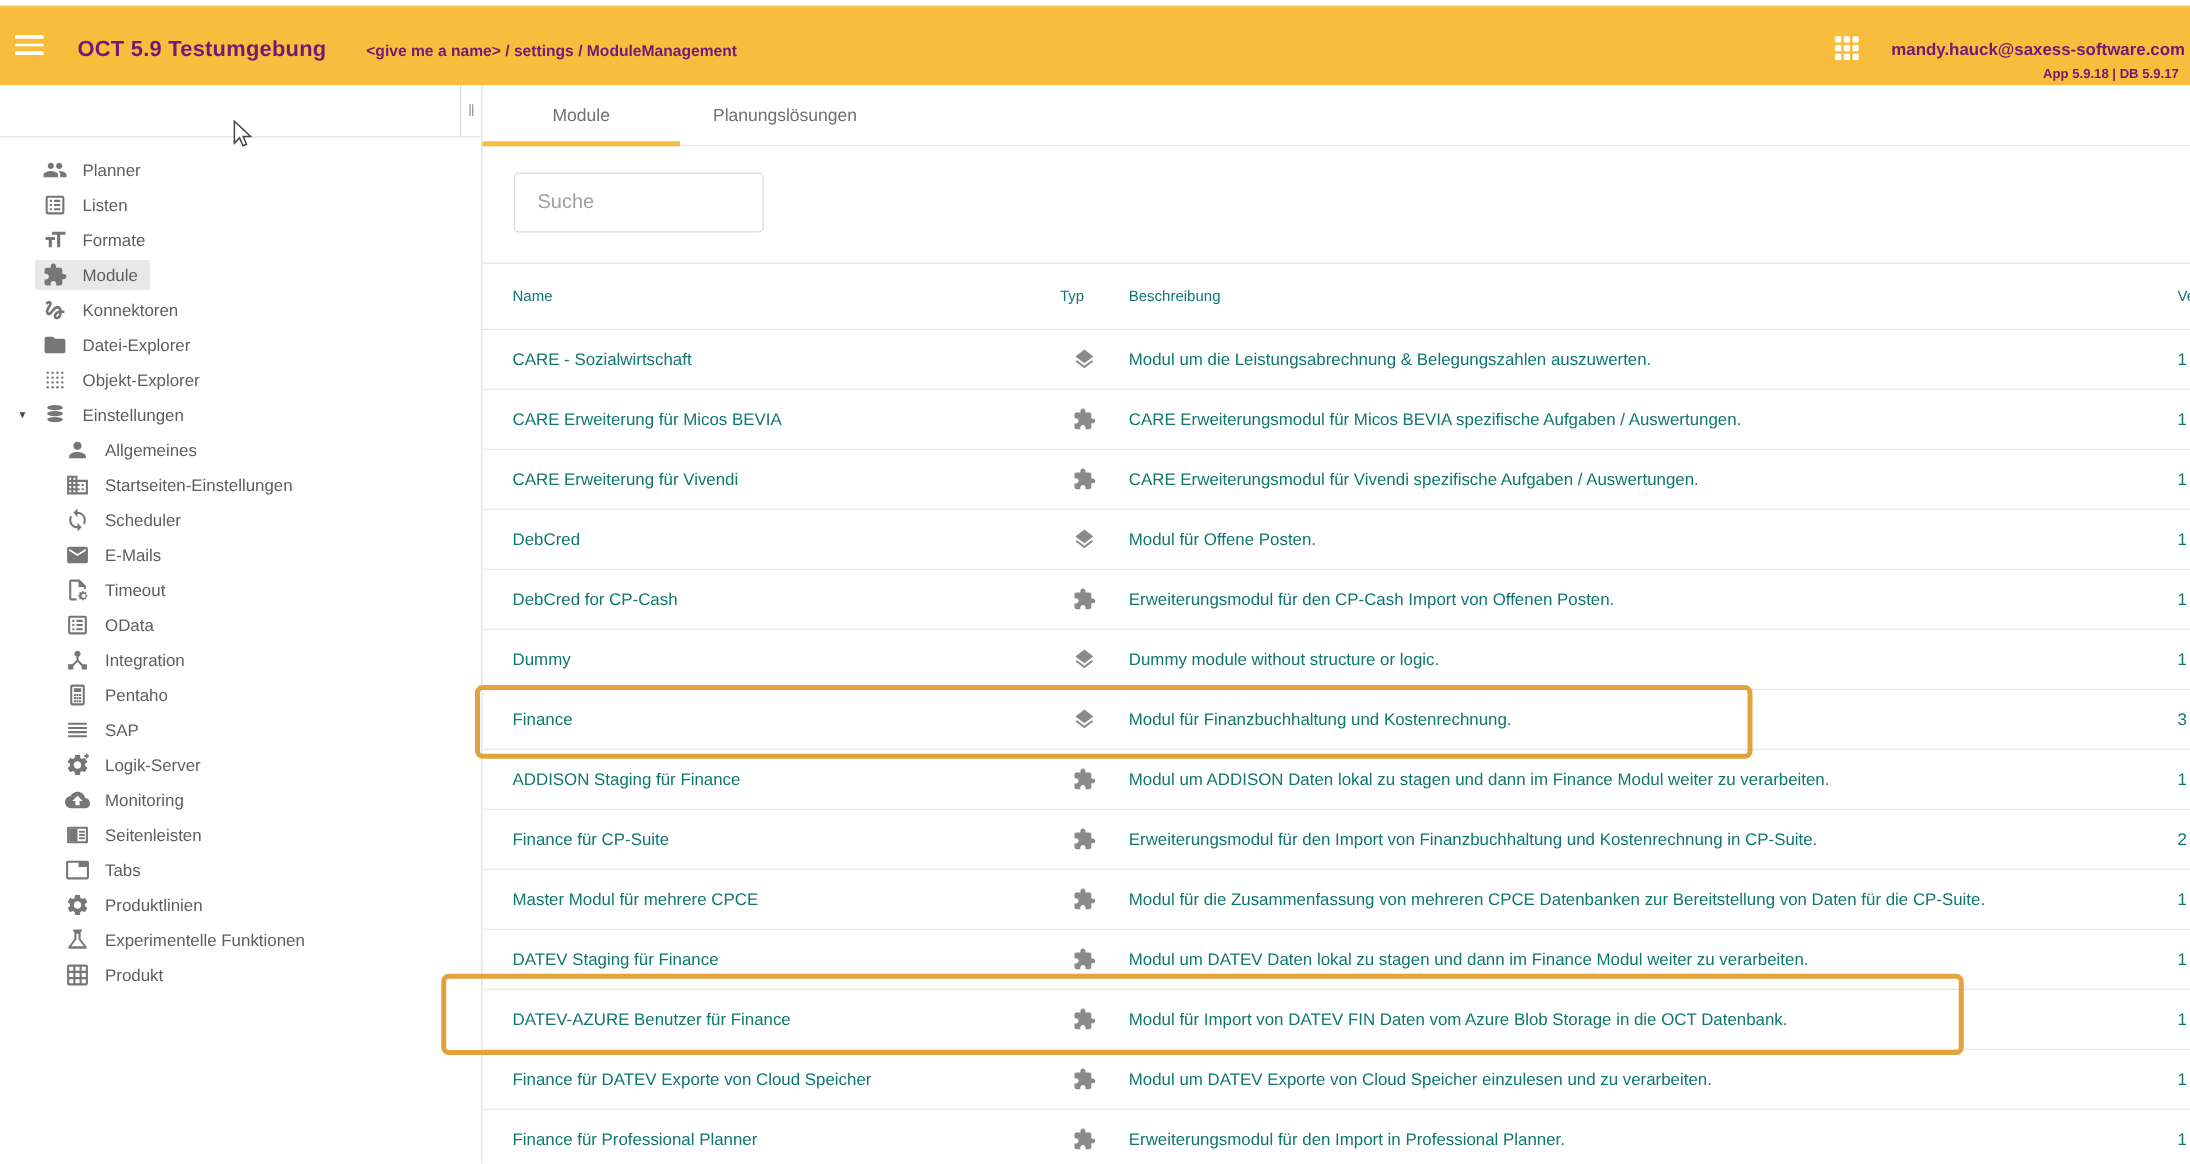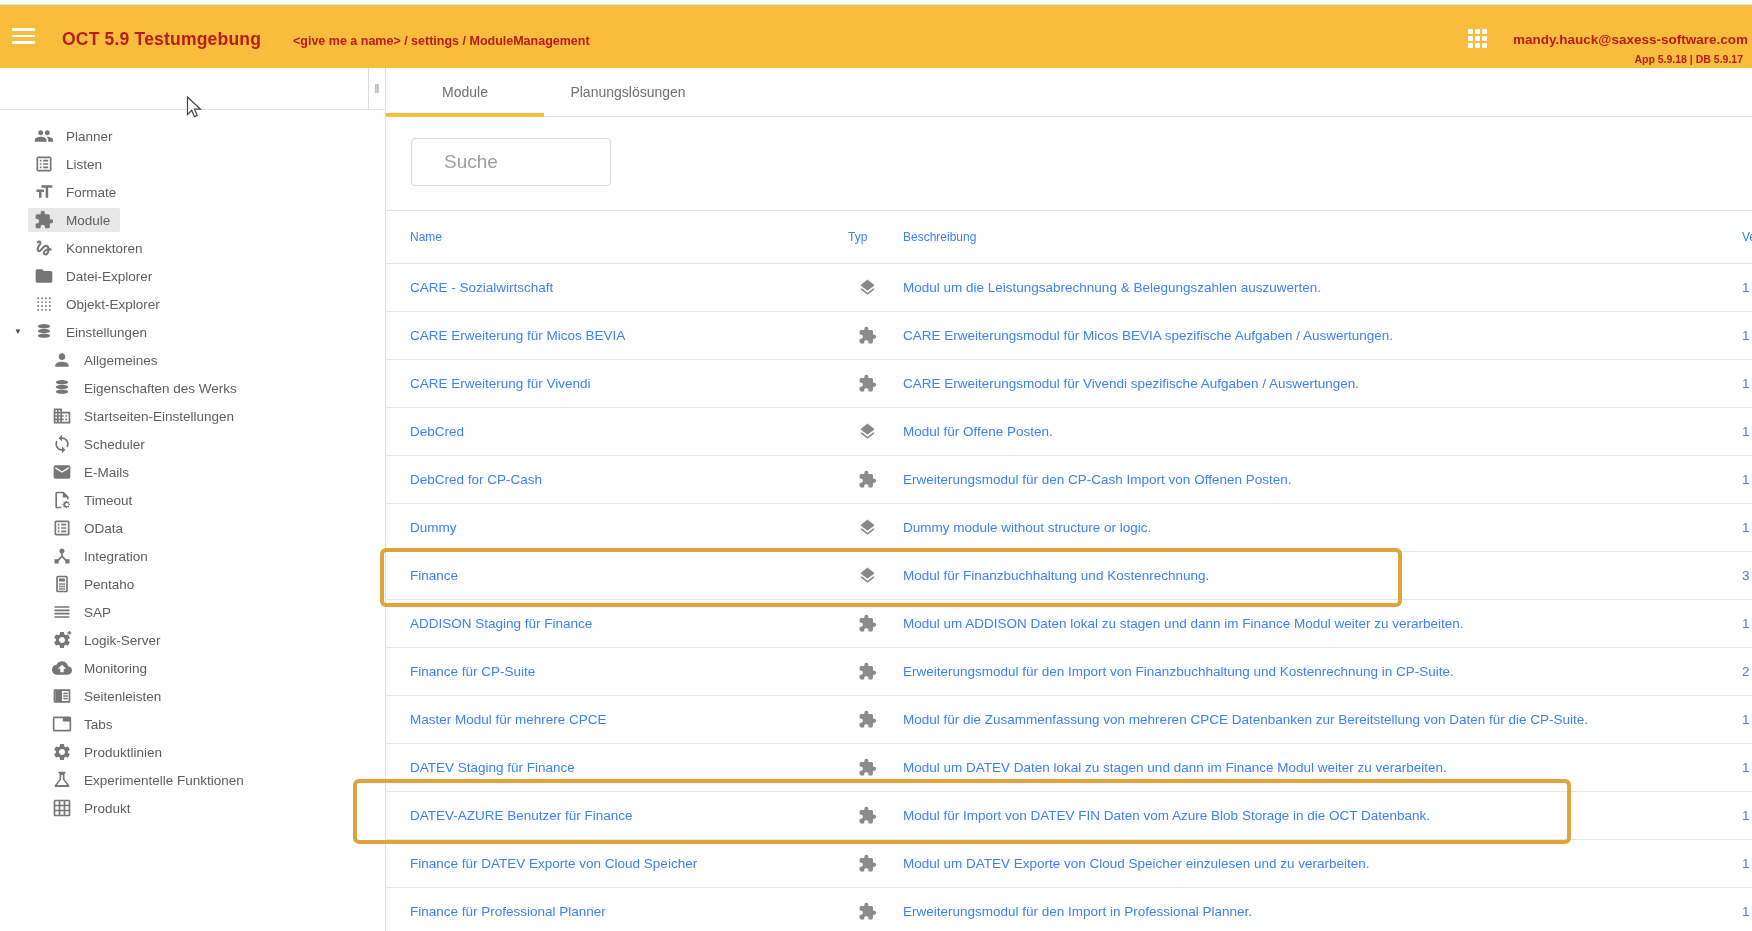--- a/index.html
+++ b/index.html
@@ -2,21 +2,21 @@
 <html style="--accent: #F9BD3D; --highlight: #E2A23C;"><head>
 <meta charset="utf-8">
 <style>
   * { margin:0; padding:0; box-sizing:content-box; }
   html,body { overflow:hidden; }
   body { font-family:"Liberation Sans", sans-serif; background:#fff; }
   .page { position:relative; width:1752px; height:931px; overflow:hidden; background:#fff; }
 
   
   .top-gap { height:4px; background:#fff; border-bottom:1px solid #e3e3e3; }
-  .appbar { position:relative; height:63px; background:var(--accent,#F9BD3D); color:#b91c1c; }
+  .appbar { position:relative; height:63px; background:var(--accent,#F9BD3D); color:#701a75; }
   .hamburger { position:absolute; left:12px; top:23px; width:23px; cursor:pointer; }
   .hamburger i { display:block; height:2.5px; background:#fff; margin-bottom:4px; border-radius:1px; }
   .app-title { position:absolute; left:62px; top:24px; font-size:17.5px; font-weight:bold; letter-spacing:.2px; white-space:nowrap; }
   .breadcrumb { position:absolute; left:293px; top:29px; font-size:12.5px; font-weight:bold; white-space:nowrap; }
   .apps-grid { position:absolute; left:1468px; top:24px; width:19px; height:19px; display:grid; grid-template-columns:repeat(3,1fr); gap:2.5px; cursor:pointer; }
   .apps-grid i { background:#fff; border-radius:1px; }
   .user-email { position:absolute; left:1513px; top:27px; font-size:13.5px; font-weight:bold; white-space:nowrap; cursor:pointer; }
   .version-info { position:absolute; right:9px; bottom:3px; font-size:10.5px; font-weight:bold;text-align:center; }
 
   
@@ -39,25 +39,25 @@
 
   
   .tabs { height:48px; border-bottom:1px solid #e4e4e4; display:flex; }
   .tab { width:158px; display:flex; align-items:center; justify-content:center; font-size:14px; color:#6f6f6f; position:relative; cursor:pointer; }
   .tab:nth-child(2) { width:168px; }
   .tab.active::after { content:""; position:absolute; left:0; right:0; bottom:-1px; height:4px; background:var(--accent,#F9BD3D); }
 
   
   .search-wrap { padding:21px 0 0 25px; }
   .search-box { width:200px; height:48px; border:1px solid #dadada; border-radius:4px; display:flex; align-items:center; box-sizing:border-box; cursor:text; }
-  .search-placeholder { margin-left:32px; color:#9f9f9f; font-size:19px; }
+  .search-placeholder { margin-left:18px; color:#9f9f9f; font-size:16px; }
 
   
   .table { position:absolute; left:0; right:0; top:142px; border-top:1px solid #e4e4e4; }
-  .trow { display:grid; grid-template-columns:430px 60px 1fr 26px; padding-left:24px; align-items:center; color:#3b82f6; }
+  .trow { display:grid; grid-template-columns:430px 60px 1fr 26px; padding-left:24px; align-items:center; color:#0f766e; }
   .thead-row { height:52px; border-bottom:1px solid #e4e4e4; font-size:12px; }
   .thead-row .cell-typ { padding-left:8px; }
   .tbody .trow { height:47px; border-bottom:1px solid #e6e6e6; font-size:13.5px; position:relative; cursor:pointer; }
   .cell-name { white-space:nowrap; }
   .cell-typ.icon-cell { padding-left:18px; display:flex; align-items:center; }
   .cell-typ .icn { width:19px; height:19px; color:#8a8a8a; }
   .cell-typ .icn svg { width:19px; height:19px; display:block; }
   .cell-desc { white-space:nowrap; padding-left:3px; overflow:hidden; }
   .cell-ver { padding-left:16px; overflow:visible; white-space:nowrap; }
   .thead-row .cell-ver { font-style:normal; }
@@ -210,32 +210,20 @@
                   <path d="M12 12c2.21 0 4-1.79 4-4s-1.79-4-4-4-4 1.79-4 4 1.79 4 4 4zm0 2c-2.67 0-8 1.34-8 4v2h16v-2c0-2.66-5.33-4-8-4z"></path>
                 </svg>
               </span>
               <span class="lbl">Allgemeines</span>
             </span>
           </div>
           <div class="side-item sub">
             <span class="inner">
               <span class="icn">
                 <svg viewBox="0 0 24 24" fill="currentColor">
-                  <ellipse cx="12" cy="5" rx="7.5" ry="2.5"></ellipse>
-                  <ellipse cx="12" cy="10.7" rx="7.5" ry="2.5"></ellipse>
-                  <ellipse cx="12" cy="16.4" rx="7.5" ry="2.5"></ellipse>
-                </svg>
-              </span>
-              <span class="lbl">Eigenschaften des Werks</span>
-            </span>
-          </div>
-          <div class="side-item sub">
-            <span class="inner">
-              <span class="icn">
-                <svg viewBox="0 0 24 24" fill="currentColor">
                   <path d="M12 7V3H2v18h20V7H12zM6 19H4v-2h2v2zm0-4H4v-2h2v2zm0-4H4V9h2v2zm0-4H4V5h2v2zm4 12H8v-2h2v2zm0-4H8v-2h2v2zm0-4H8V9h2v2zm0-4H8V5h2v2zm10 12h-8v-2h2v-2h-2v-2h2v-2h-2V9h8v10zm-2-8h-2v2h2v-2zm0 4h-2v2h2v-2z"></path>
                 </svg>
               </span>
               <span class="lbl">Startseiten-Einstellungen</span>
             </span>
           </div>
           <div class="side-item sub">
             <span class="inner">
               <span class="icn">
                 <svg viewBox="0 0 24 24" fill="currentColor">

